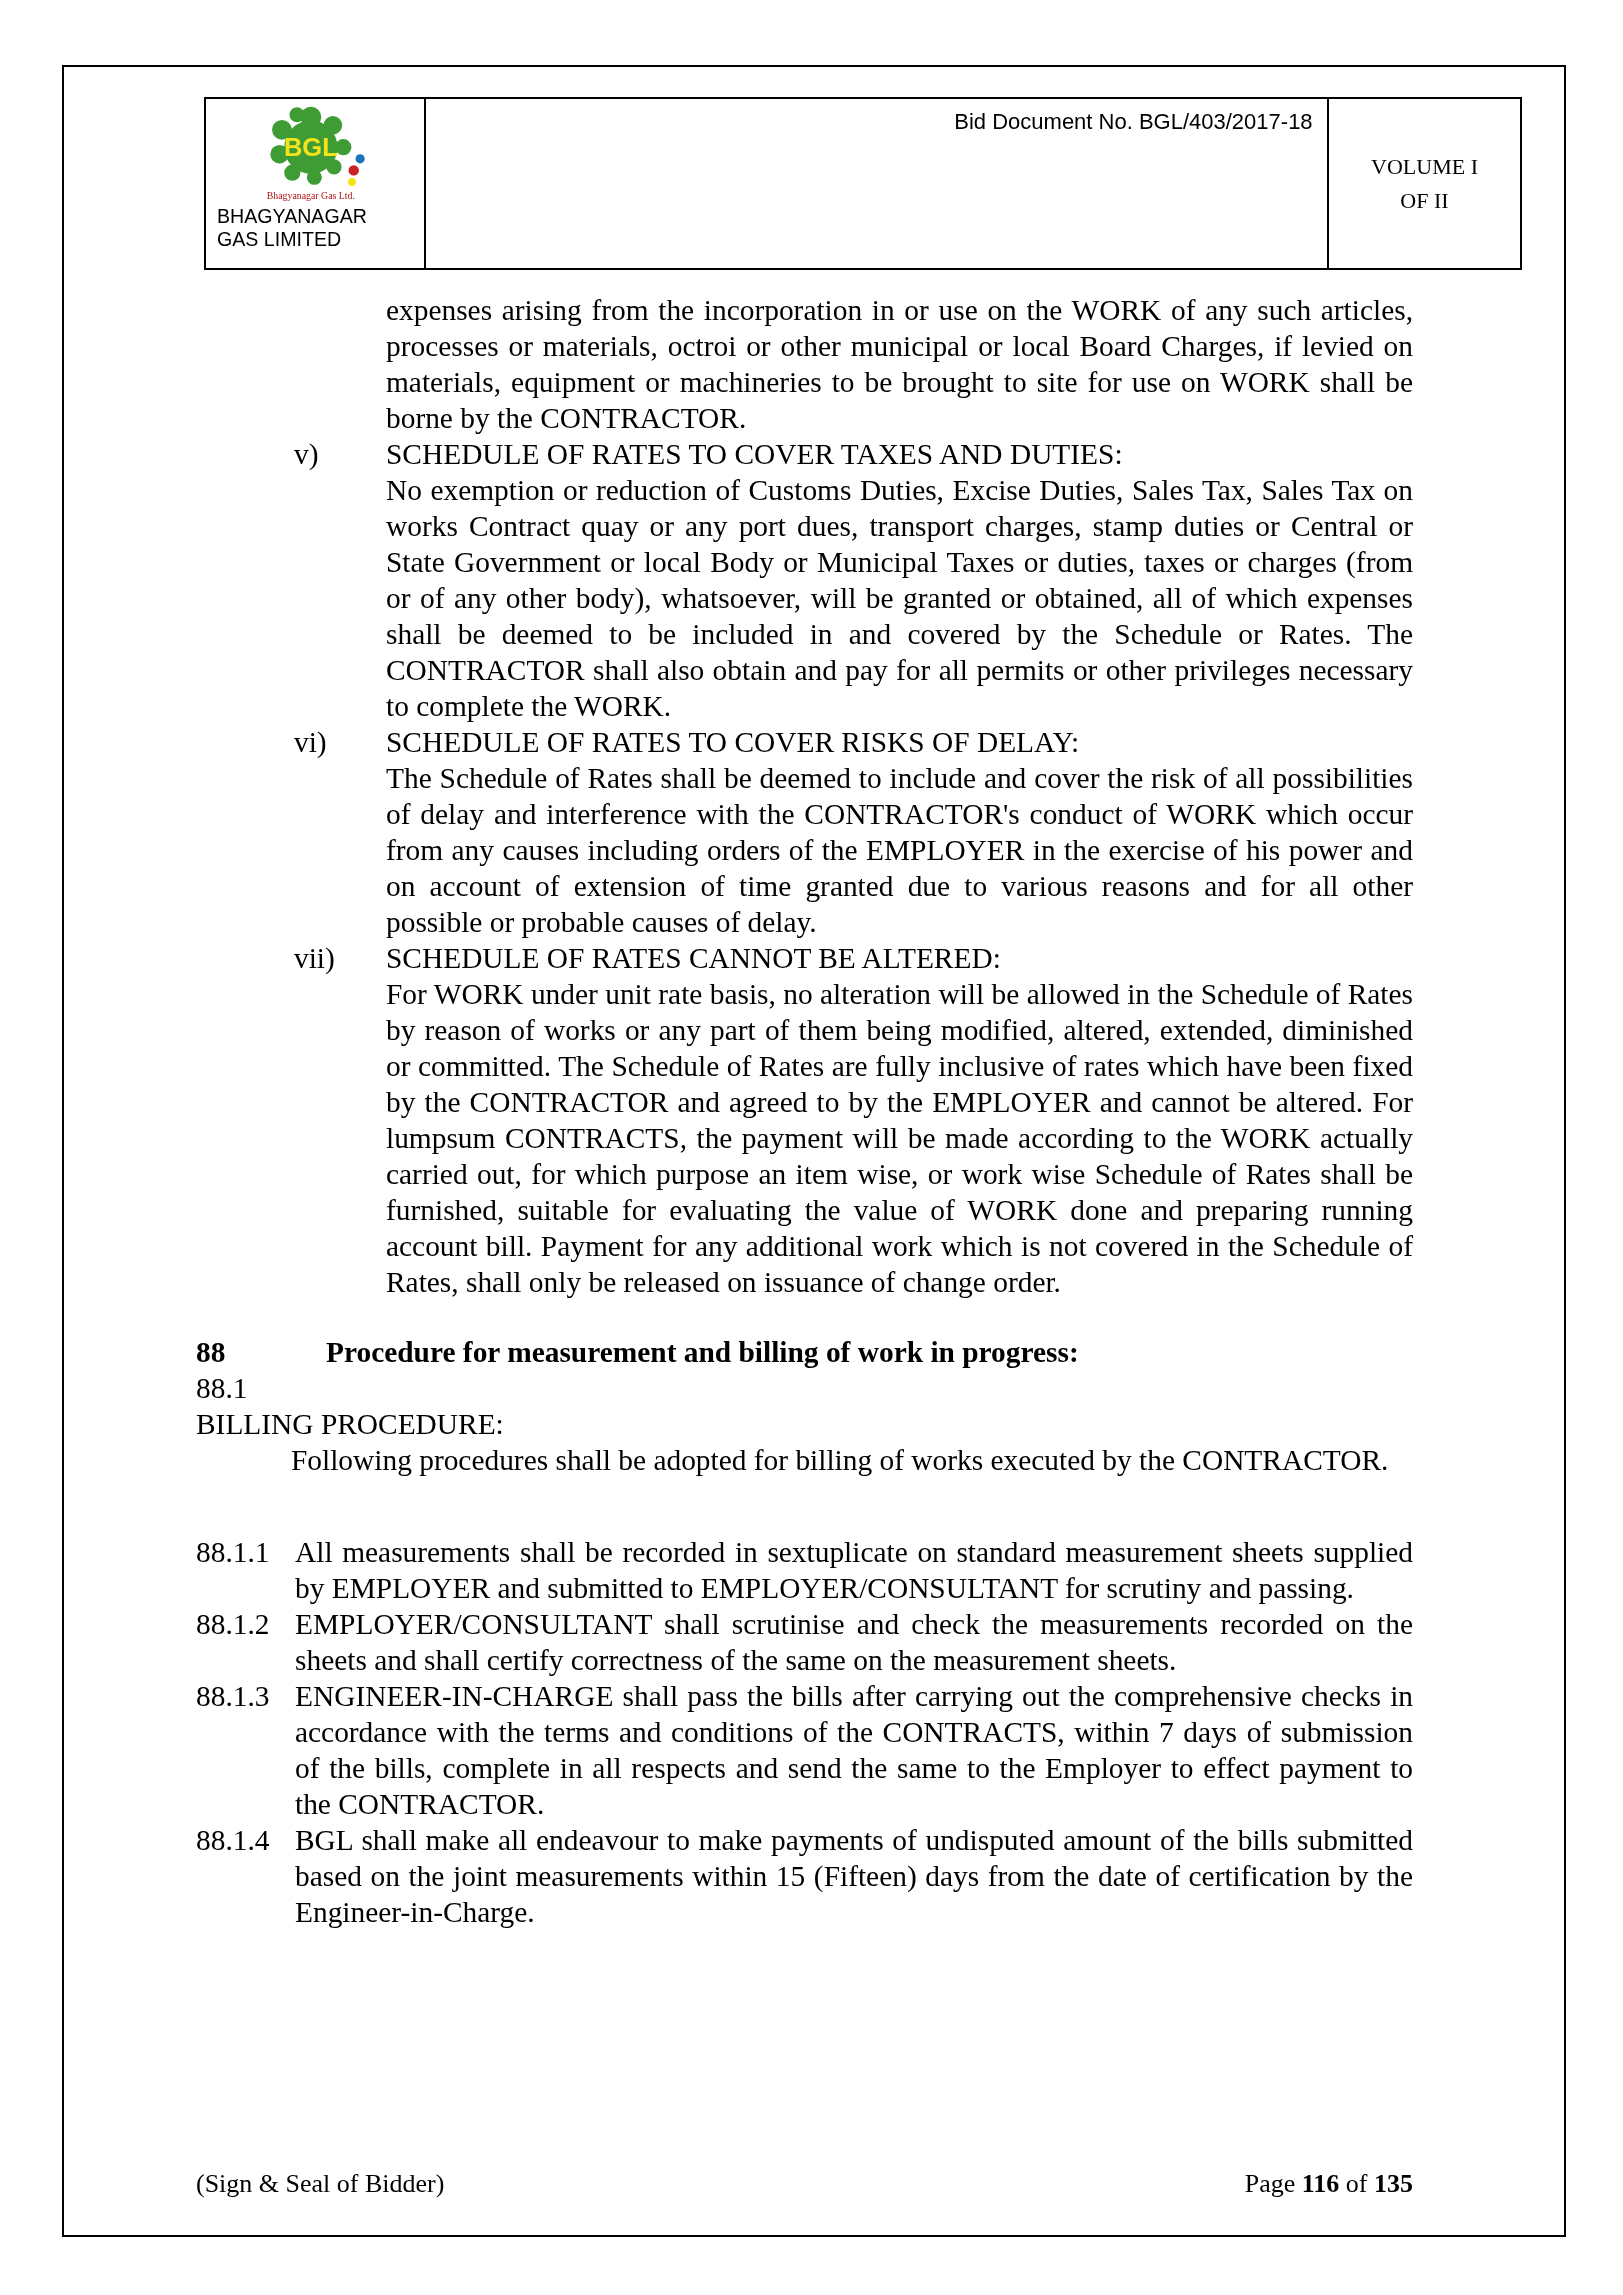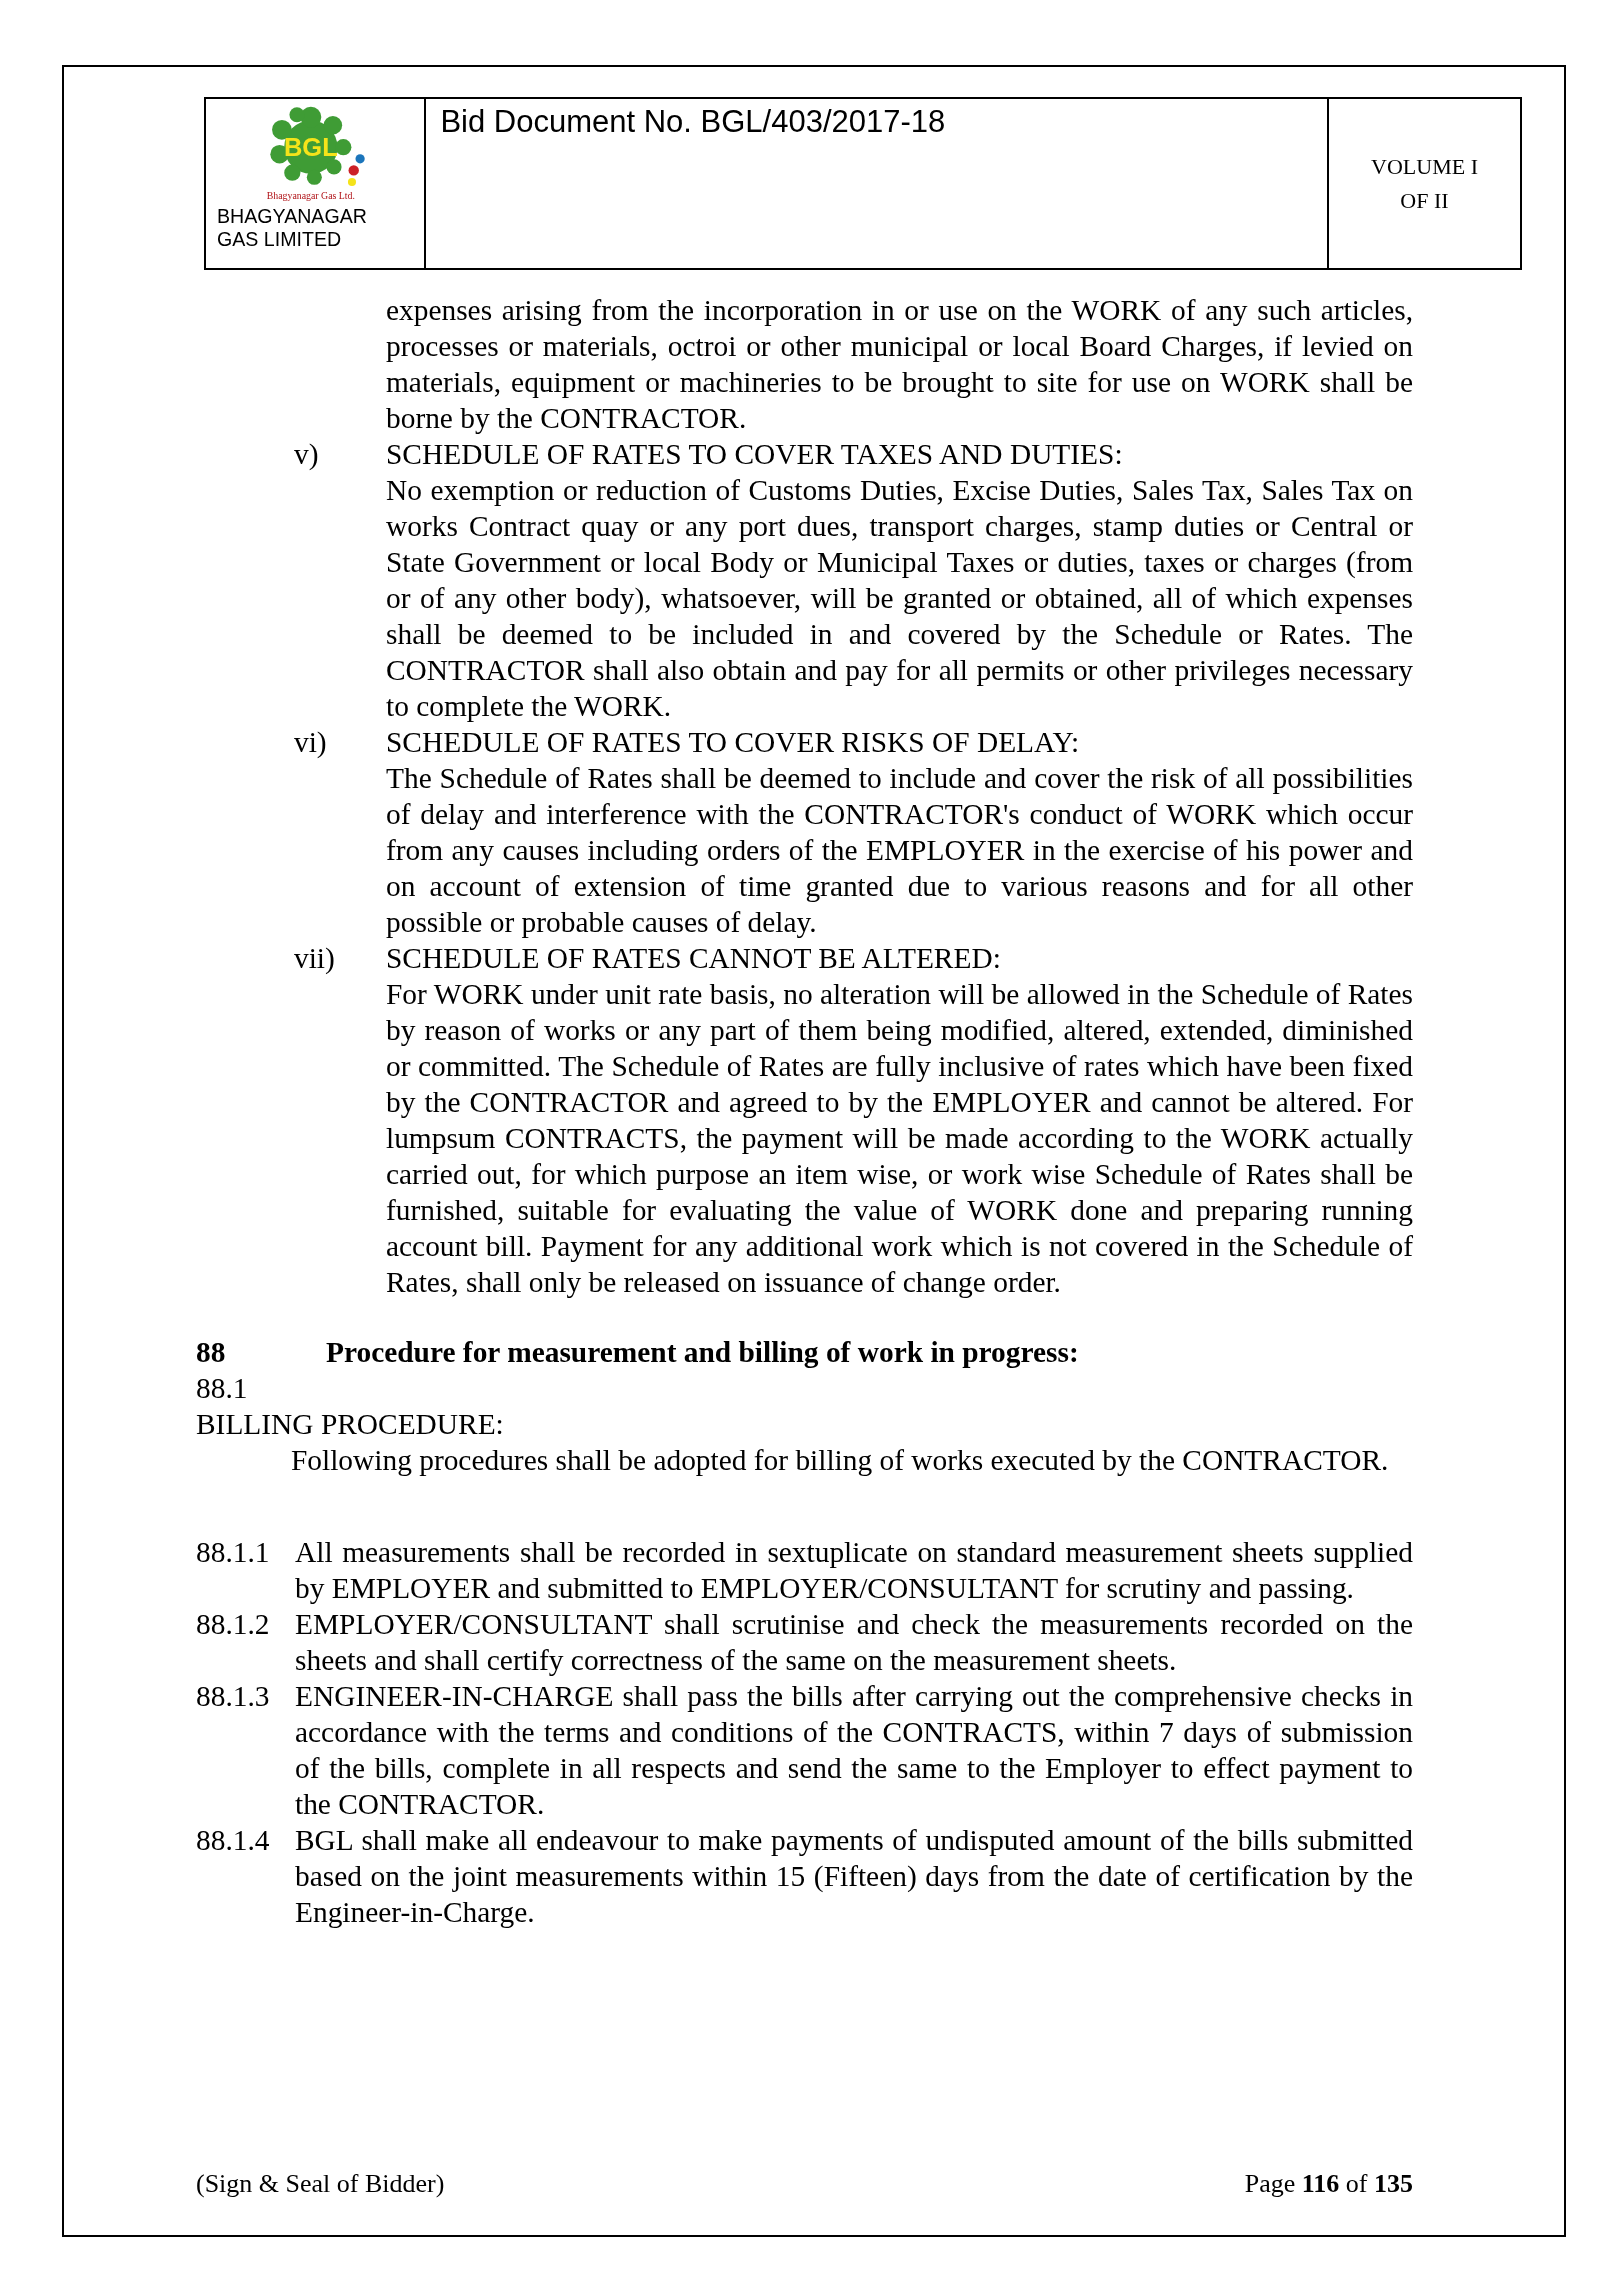--- a/index.html
+++ b/index.html
@@ -38,22 +38,22 @@
     flex: 1; padding: 5.2px 14.4px 2.6px 14.4px;
     display: flex; flex-direction: column; justify-content: flex-start;
   }
   .hdr-title {
     font-family: "Liberation Sans", sans-serif;
     font-size: 29.4px; line-height: 36px;
     text-align: justify; text-align-last: justify;
   }
   .hdr-bid {
     font-family: "Liberation Sans", sans-serif;
-    font-size: 31px; line-height: 36px;
-    text-align: left;
+    font-size: 22px; line-height: 36px;
+    text-align: right;
   }
   .volume-cell {
     width: 191px; flex: none;
     display: flex; align-items: center; justify-content: center;
     text-align: center; font-size: 22px; line-height: 34px;
     white-space: pre-line;
   }
   
   .content {
     position: absolute; left: 196px; top: 292px; width: 1217px;

